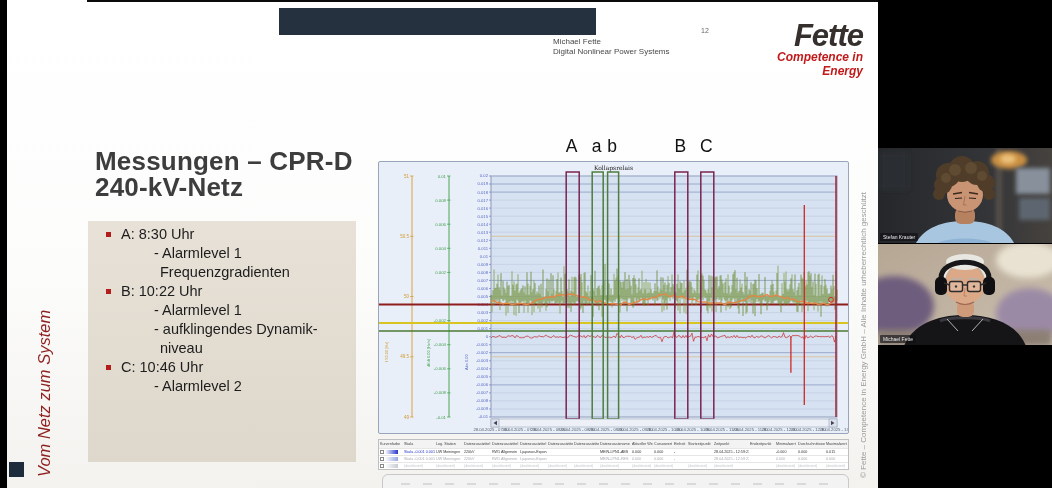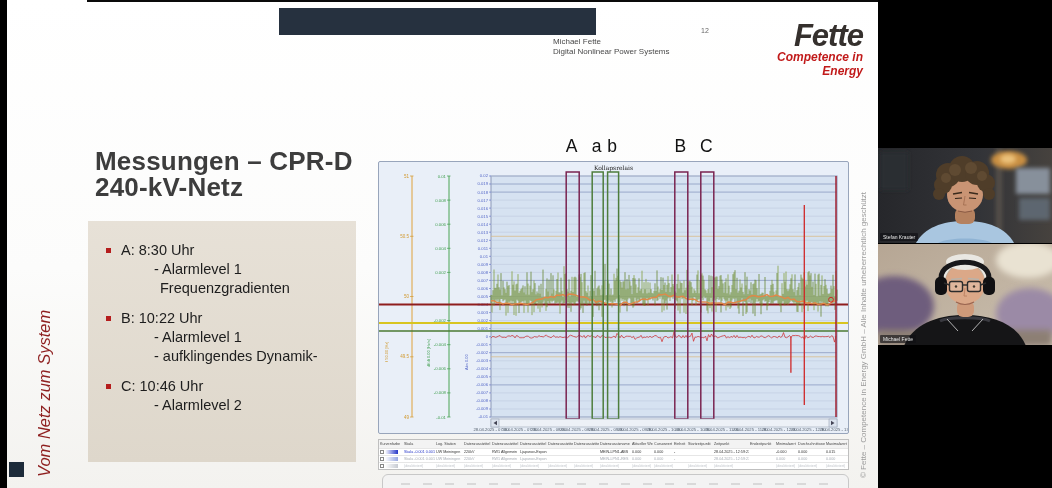--- a/index.html
+++ b/index.html
@@ -8,23 +8,23 @@
 .stage{position:absolute;left:0;top:0;width:1052px;height:488px}
 .slide{position:absolute;left:7px;top:0;width:871px;height:488px;background:linear-gradient(180deg,#ffffff 0%,#fcfcfb 55%,#f3f2ef 100%);overflow:hidden}
 .topline{position:absolute;left:80px;top:0;width:791px;height:2px;background:#0a0a0a}
 .banner{position:absolute;left:272px;top:8px;width:317px;height:27px;background:#26313f}
 .presenter{position:absolute;left:546px;top:37px;font-size:8px;line-height:9.5px;color:#4a4a4a}
 .pagenum{position:absolute;left:694px;top:27px;font-size:7px;color:#666}
 .logo{position:absolute;left:744px;top:20px;width:112px;text-align:right}
 .logo .name{font-size:31px;font-weight:bold;font-style:italic;color:#35302d;letter-spacing:-1px;line-height:32px}
 .logo .tagline{font-size:12px;font-weight:bold;font-style:italic;color:#c11a1a;margin-top:-2px}
 .title{position:absolute;left:88px;top:148px;font-size:26px;font-weight:bold;color:#3d3d3d;line-height:26px;letter-spacing:.2px}
-.bulletbox{position:absolute;left:81px;top:221px;width:268px;height:241px;background:linear-gradient(180deg,#e7e1d7,#ded7cb);padding:20px 6px;font-size:14.5px;color:#1d1d1d}
+.bulletbox{position:absolute;left:81px;top:221px;width:268px;height:241px;background:linear-gradient(180deg,#e7e1d7,#ded7cb);padding:4px 6px;font-size:14.5px;color:#1d1d1d}
 .bl{position:relative;line-height:19px}
-.bl.bullet{padding-left:27px;margin-top:11px}
+.bl.bullet{padding-left:27px;margin-top:0}
 .bl.bullet:first-child{margin-top:0}
 .bl .mark{position:absolute;left:12px;top:7px;width:5px;height:5px;background:#b51d1d}
 .bl.sub{padding-left:60px}
 .bl.cont{padding-left:66px}
 .hl{font-weight:bold}
 .sidetext{position:absolute;left:28px;top:477px;transform-origin:0 0;transform:rotate(-90deg);white-space:nowrap;font-style:italic;font-size:16.5px;color:#8e1f1f}
 .blsq{position:absolute;left:2px;top:462px;width:15px;height:15px;background:#1d2b3a}
 .mlabel{position:absolute;top:136px;transform:translateX(-50%);font-size:17.5px;color:#111}
 .chartwin{position:absolute;left:371px;top:161px;width:471px;height:273px;background:#e9eff8;border:1px solid #98a5bb;border-radius:2px;overflow:hidden}
 .chartwin svg{position:absolute;left:0;top:0}
@@ -75,20 +75,21 @@
     </div>
 
     <div class="bulletbox">
       <div id="bullet-list">
           <div class="bl bullet"><span class="mark"></span><span>A: 8:30 Uhr</span></div>
           <div class="bl sub"><span>- Alarmlevel 1</span></div>
           <div class="bl cont"><span>Frequenzgradienten</span></div>
           <div class="bl bullet"><span class="mark"></span><span>B: 10:22 Uhr</span></div>
           <div class="bl sub"><span>- Alarmlevel 1</span></div>
           <div class="bl sub"><span>- aufklingendes Dynamik-</span></div>
+          <div class="bl cont"><span>niveau</span></div>
           <div class="bl bullet"><span class="mark"></span><span>C: 10:46 Uhr</span></div>
           <div class="bl sub"><span>- Alarmlevel 2</span></div>
         </div>
     </div>
 
     <div class="sidetext">Vom Netz zum System</div>
     <div class="blsq"></div>
 
     <div class="chartwin" id="chartwin">
       <svg id="plot-svg" width="471" height="273">

